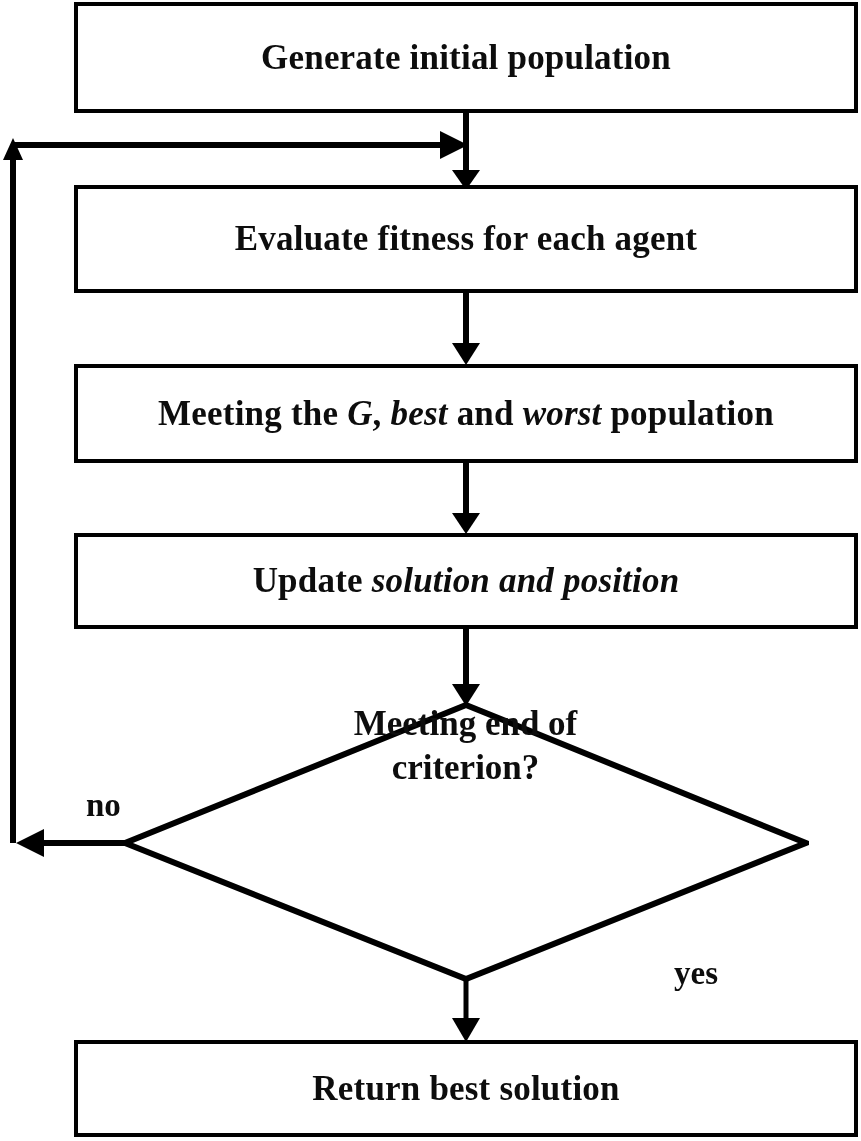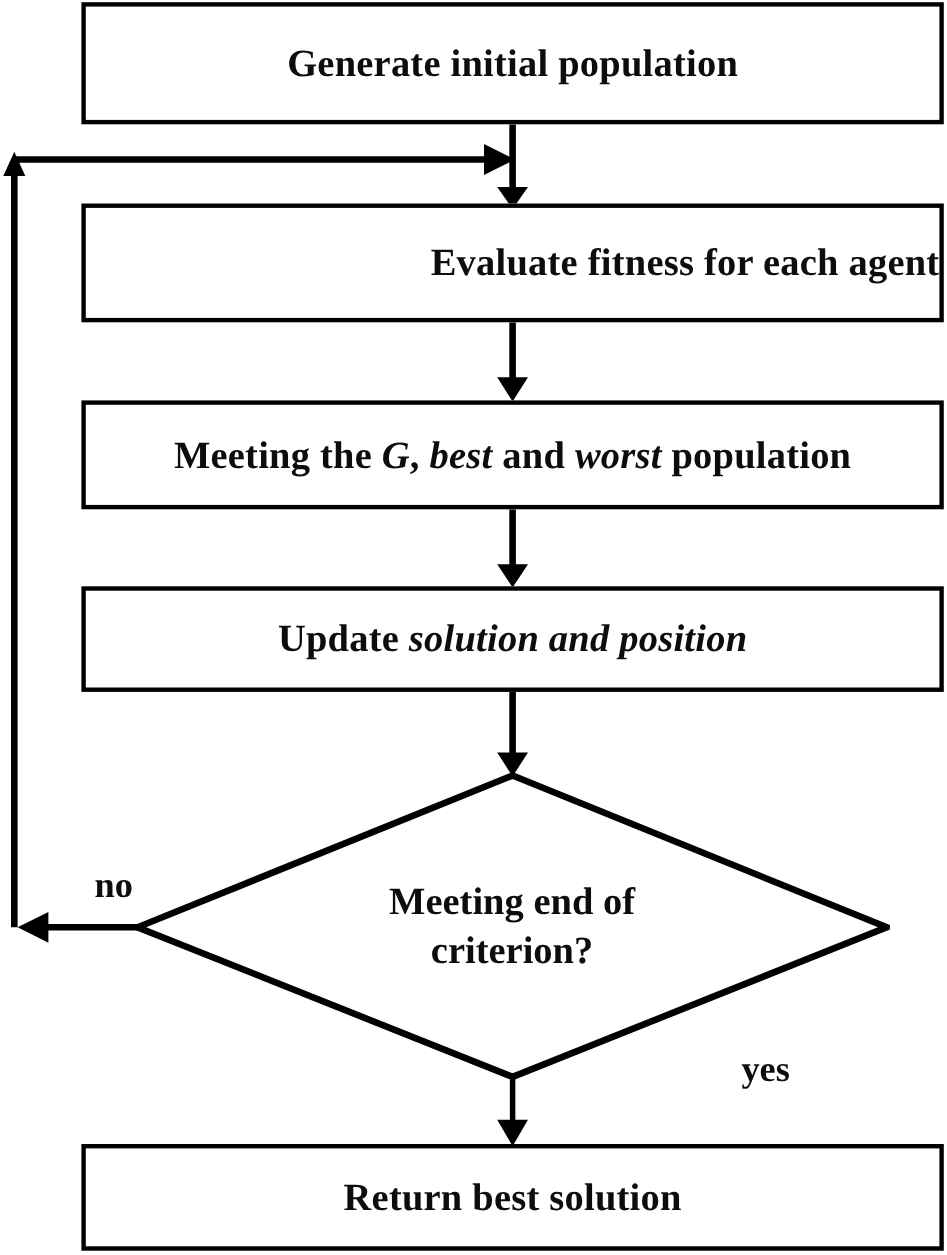--- a/index.html
+++ b/index.html
@@ -48,21 +48,20 @@
   .diamond-wrap svg {
     display: block;
   }
   .diamond-label {
     position: absolute;
     left: 0;
     top: 0;
     width: 100%;
     height: 100%;
     display: flex;
-    align-items: center;
     justify-content: center;
     text-align: center;
     font-family: "Liberation Serif", "DejaVu Serif", serif;
     font-weight: bold;
     font-size: 35px;
     line-height: 1.25;
     color: #0d0d0d;
     pointer-events: none;
   }
   .edge-label {
@@ -111,21 +110,21 @@
     <polygon points="44,829 44,857 16,843" fill="#000000"></polygon>
 
     <line x1="466" y1="978" x2="466" y2="1022" stroke="#000000" stroke-width="5"></line>
     <polygon points="452,1018 480,1018 466,1042" fill="#000000"></polygon>
   </svg>
 
   <div class="node-box" style="left:74px; top:2px; width:784px; height:111px;">
     <span class="node-label">Generate initial population</span>
   </div>
 
-  <div class="node-box" style="left:74px; top:185px; width:784px; height:108px;justify-content:flex-end;">
+  <div class="node-box" style="left:74px; top:185px; width:784px; height:108px;">
     <span class="node-label">Evaluate fitness for each agent</span>
   </div>
 
   <div class="node-box" style="left:74px; top:364px; width:784px; height:99px;">
     <span class="node-label"><span>Meeting the </span><span class="em">G</span><span>, </span><span class="em">best</span><span> and </span><span class="em">worst</span><span> population</span></span>
   </div>
 
   <div class="node-box" style="left:74px; top:533px; width:784px; height:96px;">
     <span class="node-label"><span>Update </span><span class="em">solution and position</span></span>
   </div>

